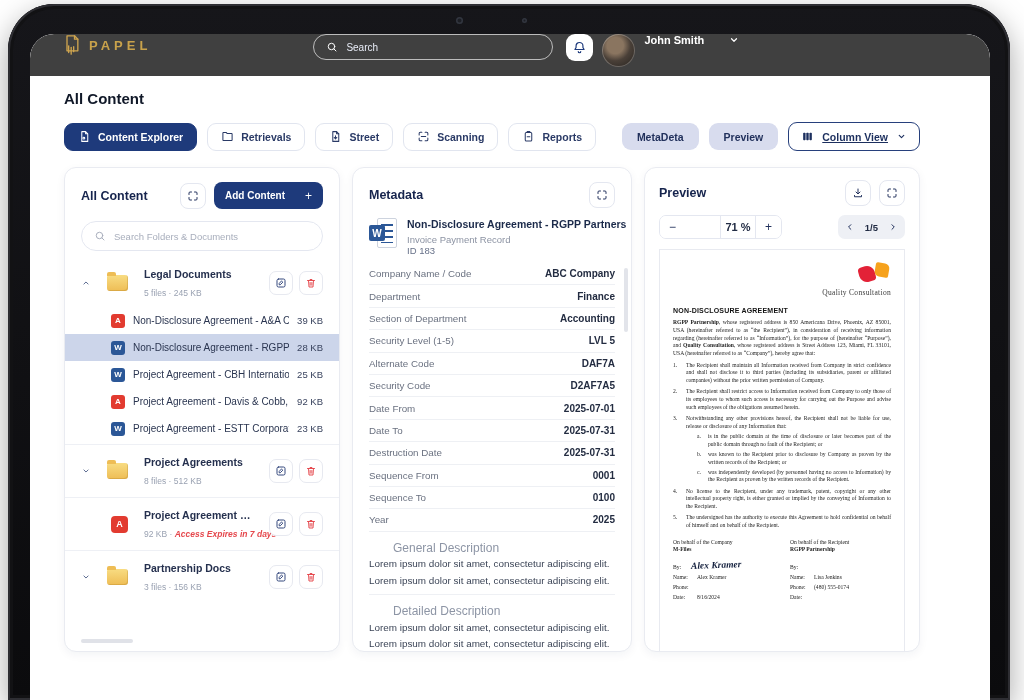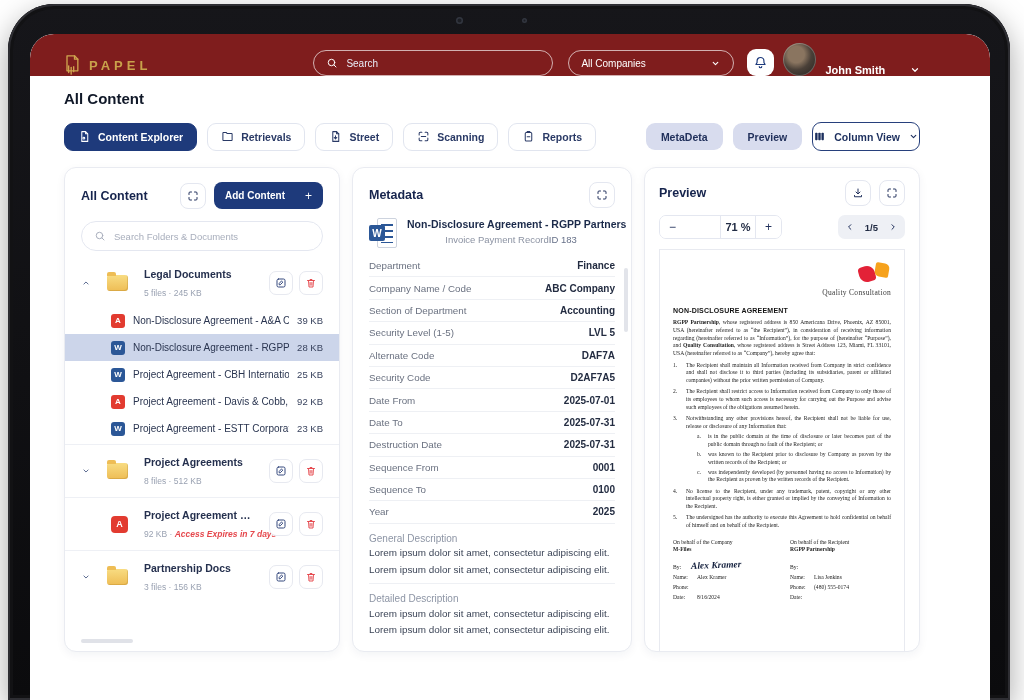--- a/index.html
+++ b/index.html
@@ -12,21 +12,21 @@
             border-radius:46px 46px 0 0;
             box-shadow: inset 0 0 0 2px #2e2e33, inset 0 0 0 5px #121214, 0 10px 30px rgba(0,0,0,.35); }
   .cam { position:absolute; top:13px; width:7px; height:7px; border-radius:50%;
          background:#1c1e24; box-shadow: inset 0 0 0 1.5px #32363f; }
   .cam.c1 { left:448px; } .cam.c2 { left:514px; width:5px; height:5px; top:14px; }
 
   .screen { position:absolute; left:22px; top:30px; width:960px; height:666px;
             background:#fff; border-radius:24px 24px 0 0; overflow:hidden; }
 
   
-  .navbar { height:42px; background:#7f1d1d; display:flex; align-items:flex-end;
+  .navbar { height:42px; background:#404040; display:flex; align-items:flex-start;
             padding:0 26px 0 32px; border-radius:24px 24px 0 0; }
   .logo { display:flex; align-items:center; gap:7px; }
   .logo svg { width:20px; height:22px; color:#cfa54f; }
   .logo-text { color:#c9a24b; font-size:13px; font-weight:700; letter-spacing:4px; }
   .nav-search { margin-left:162px; width:240px; height:26px; border:1px solid rgba(255,255,255,.65);
                 border-radius:13px; display:flex; align-items:center; gap:8px; padding:0 12px; }
   .nav-search svg { width:12px; height:12px; color:#fff; flex:none; }
   .nav-search input { background:transparent; border:none; outline:none; color:#fff; font-size:10px; width:100%; }
   .nav-search input::placeholder { color:#e8ecf7; }
   .nav-company { margin-left:15px; width:166px; height:26px; border:1px solid rgba(255,255,255,.65);
@@ -47,22 +47,22 @@
 
   .tabrow { display:flex; align-items:center; margin-bottom:16px; }
   .tab { display:inline-flex; align-items:center; gap:7px; height:28px; padding:0 13px;
          border:1px solid #e1e5ef; border-radius:9px; background:#fff; color:#2a3a66;
          font-size:10.5px; font-weight:600; margin-right:10px; cursor:pointer; }
   .tab svg { width:13px; height:13px; }
   .tab.active { background:#1e3a7b; border-color:#1e3a7b; color:#fff; }
   .tab-right { margin-left:auto; display:flex; align-items:center; gap:10px; }
   .pill-toggle { height:27px; padding:0 15px; border:none; border-radius:9px; background:#d8dcee;
                  color:#22315c; font-size:10.5px; font-weight:700; display:flex; align-items:center; }
-  .column-view { height:29px; padding:0 0; background:#fff; border:1.4px solid #27407c; border-radius:9px;
-                 color:#1c2f5e; font-size:10.5px; font-weight:700; display:flex; align-items:center; gap:8px; }
+  .column-view { height:29px; padding:0 12px; background:#fff; border:1.4px solid #27407c; border-radius:9px;
+                 color:#1c2f5e; font-size:10.5px; font-weight:700; display:flex; align-items:center; gap:8px;text-decoration:underline; }
   .column-view .cols { width:13px; height:13px; }
   .column-view .chev { width:11px; height:11px; }
 
   
   .panels { display:flex; gap:12px; height:485px; }
   .panel { background:#fff; border:1px solid #e9ebf1; border-radius:12px;
            box-shadow:0 3px 10px rgba(20,30,70,.05); position:relative; overflow:hidden; }
   .panel.left  { width:276px; padding:14px 16px; }
   .panel.mid   { width:280px; padding:14px 16px; }
   .panel.right { width:276px; padding:12px 14px; }
@@ -118,30 +118,30 @@
   .wordic { position:relative; width:28px; height:30px; flex:none; }
   .wordic .wpage { position:absolute; right:0; top:0; width:20px; height:30px; background:#fff;
                    border:1px solid #cdd3de; border-radius:2px; }
   .wordic .wpage::before { content:''; position:absolute; left:3px; right:3px; top:5px; height:19px;
                    background:repeating-linear-gradient(#2b5797 0 2px, transparent 2px 6px); }
   .wordic .wsq { position:absolute; left:0; top:7px; width:16px; height:16px; background:#2b5797;
                  color:#fff; font-size:10px; font-weight:700; display:flex; align-items:center;
                  justify-content:center; border-radius:2px; }
   .doc-head-texts { flex:1; min-width:0; }
   .doc-title { font-size:10.5px; font-weight:700; color:#1b2a4a; white-space:nowrap; }
-  .doc-sub { display:flex; justify-content:center; margin-top:4px; }
+  .doc-sub { display:flex; justify-content:flex-start; margin-top:4px;flex-direction:column; }
   .doc-subtitle { font-size:9.5px; color:#8c93a3; }
   .doc-id { font-size:9.5px; color:#667088; }
 
   .fields { margin-top:7px; }
   .frow { display:flex; justify-content:space-between; align-items:center; height:22.4px;
           border-bottom:1px solid #eef0f4; }
   .flabel { font-size:9.8px; color:#6a7180; }
   .fvalue { font-size:10px; font-weight:700; color:#232c41; }
-  .sec-label { margin-top:9px; font-size:10px; color:#8d95a5; }
+  .sec-label { margin-top:9px; font-size:12px; color:#8d95a5;margin-left:24px; }
   .sec-line { font-size:9.9px; color:#3c4557; margin-top:3.5px; line-height:1.3; }
   .sec-div { height:1px; background:#eef0f4; margin-top:7px; }
   .vscroll { position:absolute; right:3px; top:100px; width:4px; height:64px; background:#e2e4ea; border-radius:2px; }
 
   
   .pv-controls { display:flex; justify-content:space-between; align-items:center; margin-top:9px; }
   .zoomgrp { display:flex; align-items:center; border:1px solid #e4e7f0; border-radius:7px; height:24px; overflow:hidden; }
   .zbtn { width:25px; height:100%; display:flex; align-items:center; justify-content:center;
           font-size:12px; color:#22315c; background:#fff; border:none; }
   .zval { width:36px; text-align:center; font-size:11px; font-weight:600; color:#222c44;
@@ -309,26 +309,20 @@
         <svg>
             <use href="#i-logo"></use>
           </svg>
         <span class="logo-text">PAPEL</span>
       </div>
       <div class="nav-search">
         <svg>
             <use href="#i-search"></use>
           </svg>
         <input type="text" placeholder="Search" style="">
-      </div>
-      <div class="nav-company">
-        <span>All Companies</span>
-        <svg>
-            <use href="#i-chev-down"></use>
-          </svg>
       </div>
       <button class="bell-btn">
         <svg>
             <use href="#i-bell"></use>
           </svg>
       </button>
       <div class="avatar"></div>
       <span class="user-name">John Smith</span>
       <svg class="user-chev">
           <use href="#i-chev-down"></use>
@@ -552,26 +546,26 @@
               <div class="doc-title">Non-Disclosure Agreement - RGPP Partners</div>
               <div class="doc-sub">
                 <span class="doc-subtitle">Invoice Payment Record</span>
                 <span class="doc-id">ID 183</span>
               </div>
             </div>
           </div>
 
           <div class="fields">
             <div class="frow">
+                <span class="flabel">Company Name / Code</span>
+                <span class="fvalue">ABC Company</span>
+              </div>
+            <div class="frow">
                 <span class="flabel">Department</span>
                 <span class="fvalue">Finance</span>
-              </div>
-            <div class="frow">
-                <span class="flabel">Company Name / Code</span>
-                <span class="fvalue">ABC Company</span>
               </div>
             <div class="frow">
                 <span class="flabel">Section of Department</span>
                 <span class="fvalue">Accounting</span>
               </div>
             <div class="frow">
                 <span class="flabel">Security Level (1-5)</span>
                 <span class="fvalue">LVL 5</span>
               </div>
             <div class="frow">

